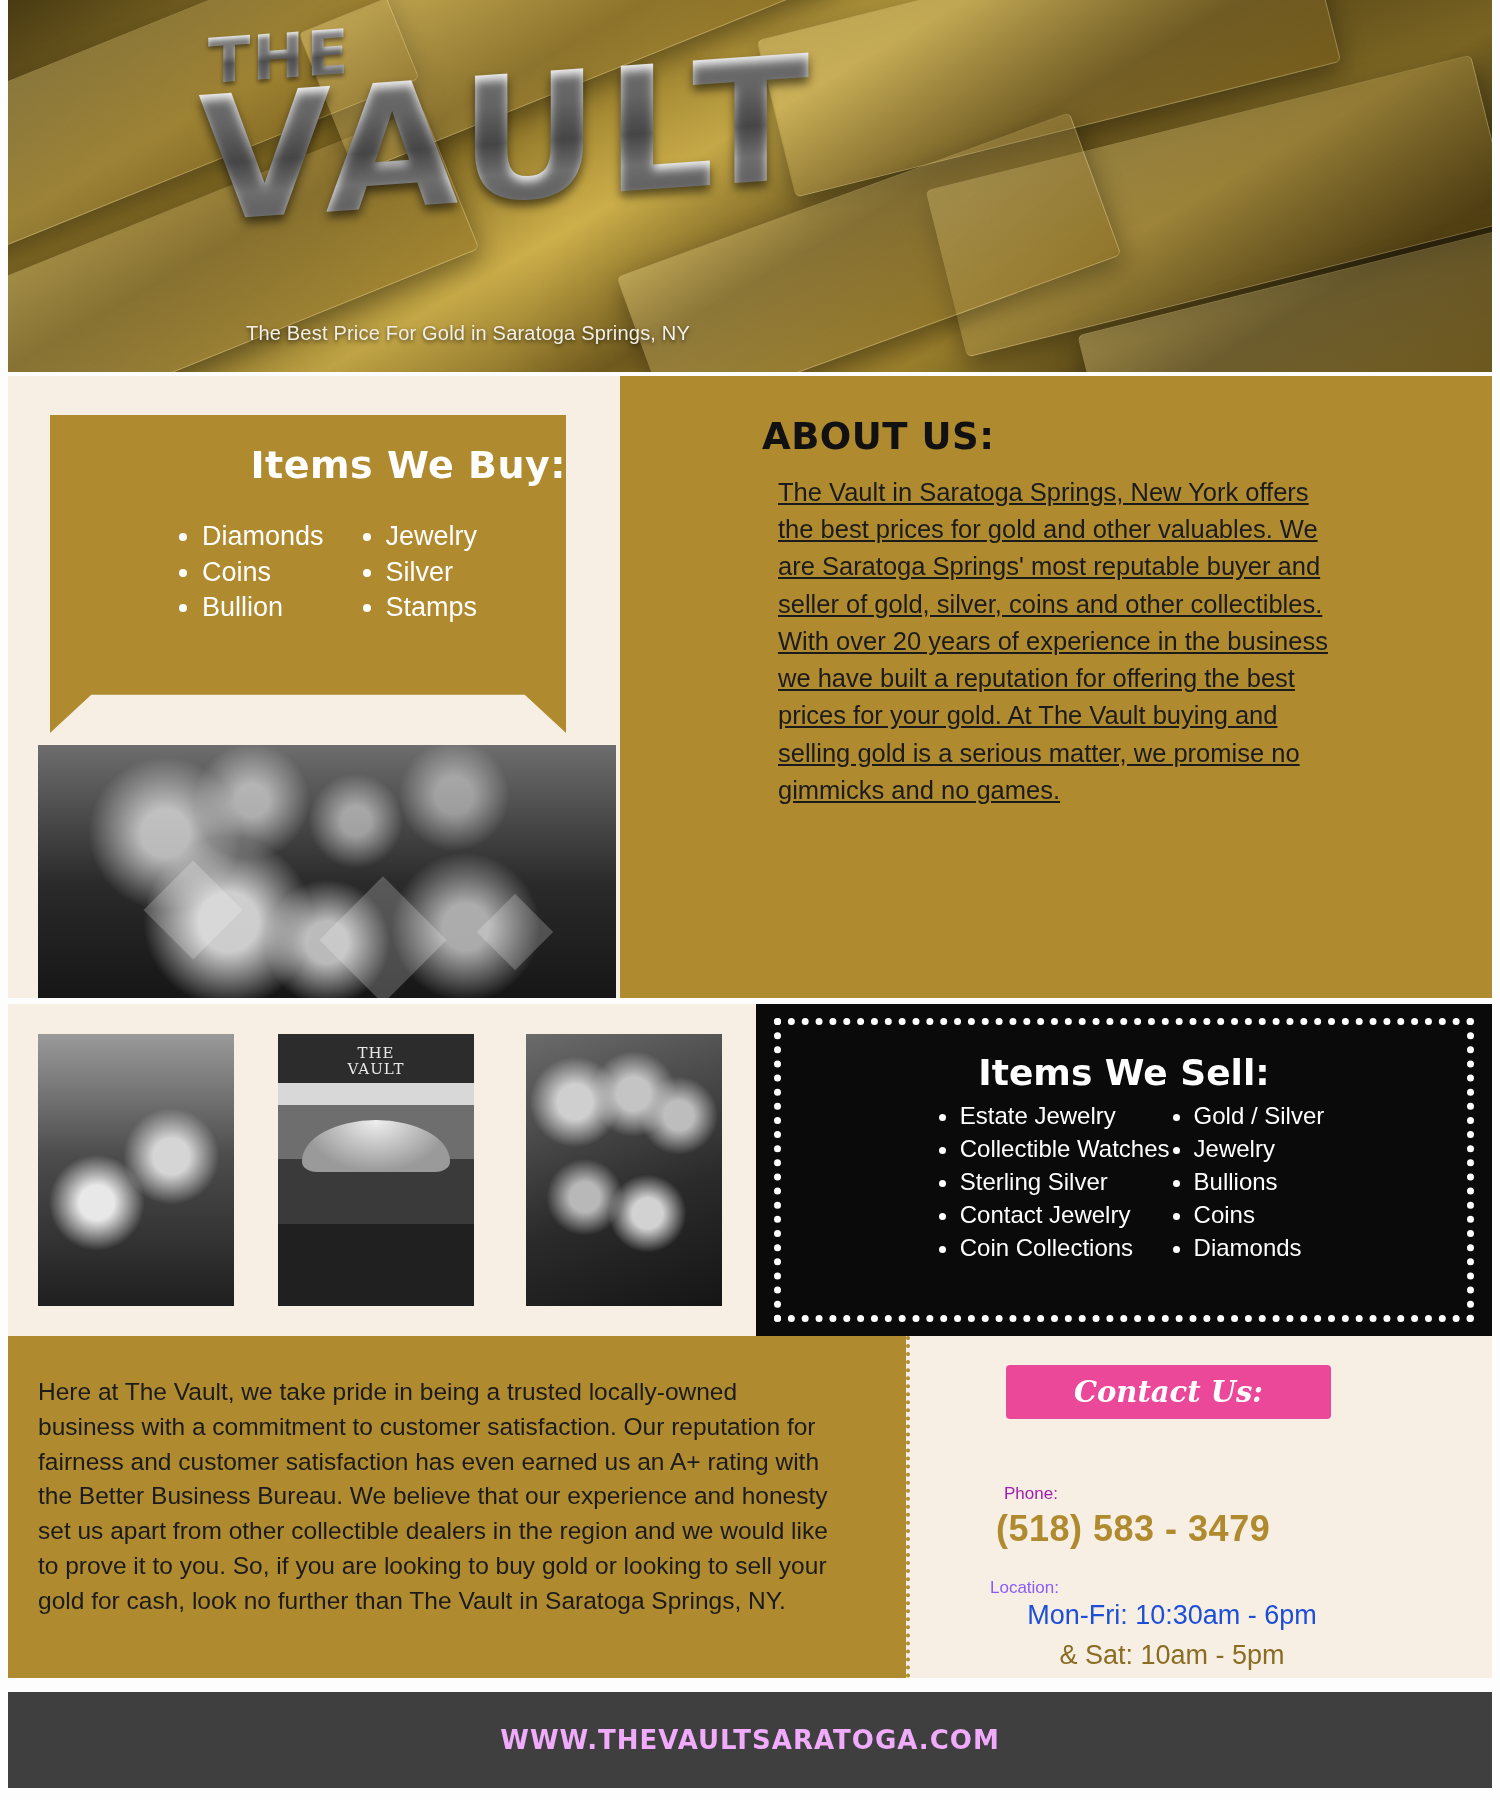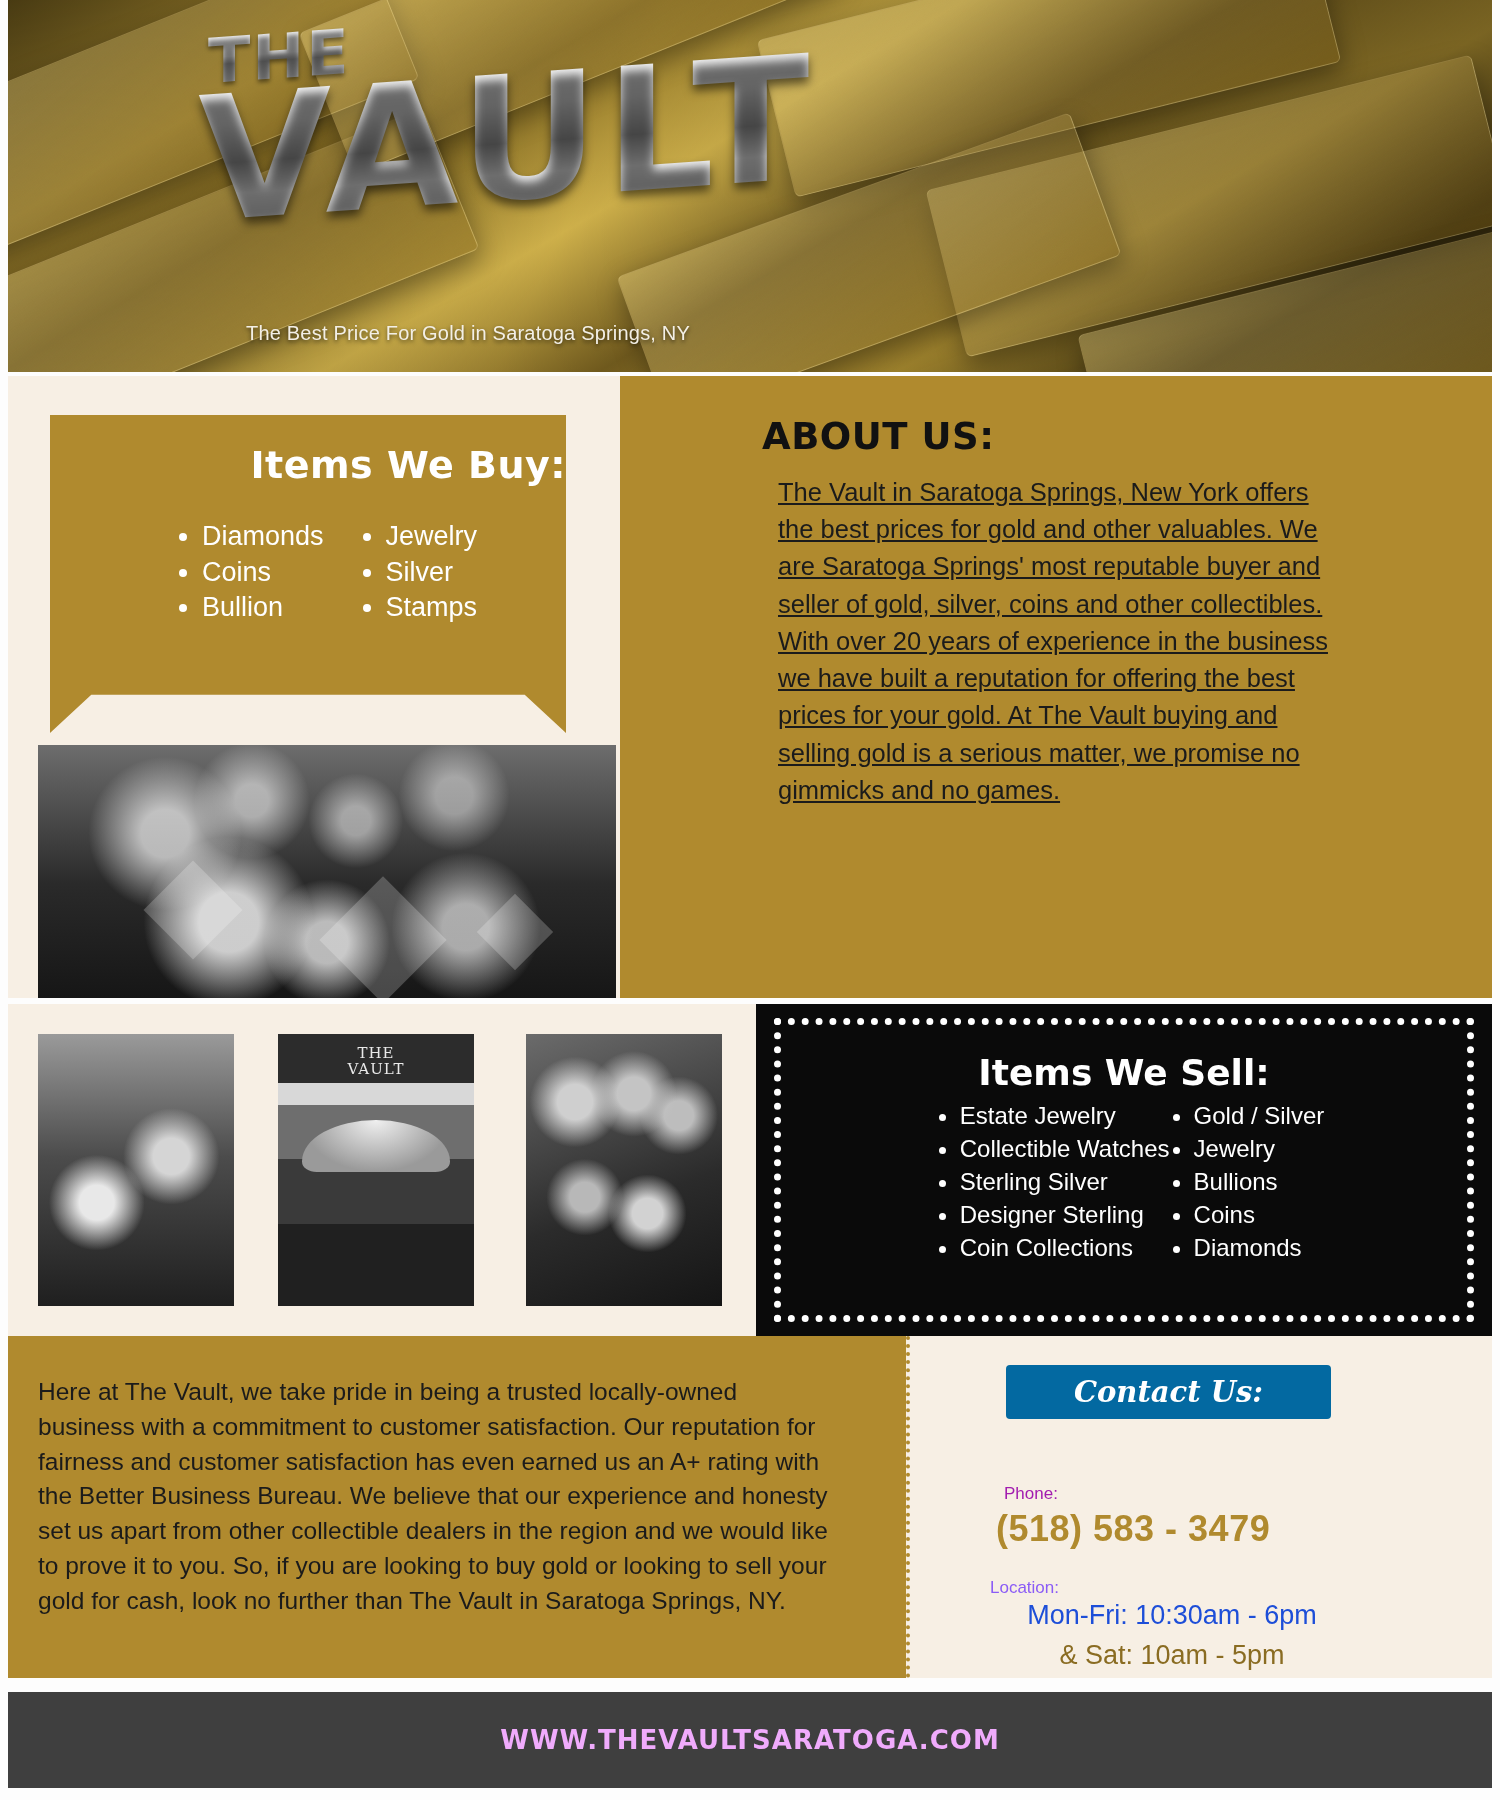--- a/index.html
+++ b/index.html
@@ -342,21 +342,21 @@
     background: #f7efe4;
     border-left: 4px dotted #b08a2e;
     box-sizing: border-box;
   }
   .contact-btn {
     position: absolute;
     left: 1006px;
     top: 1365px;
     width: 325px;
     height: 54px;
-    background: #0369a1;
+    background: #ec4899;
     border-radius: 4px;
     display: flex;
     align-items: center;
     justify-content: center;
   }
   .contact-btn span {
     font-family: "DejaVu Serif", serif;
     font-style: italic;
     font-weight: bold;
     font-size: 29px;
@@ -487,21 +487,21 @@
   <div class="photo photo-coins"></div>
 
   <div class="mid-black"></div>
   <div class="sell-box"></div>
   <div class="sell-title">Items We Sell:</div>
   <div class="sell-cols">
     <ul>
       <li>Estate Jewelry</li>
       <li>Collectible Watches</li>
       <li>Sterling Silver</li>
-      <li>Designer Sterling</li>
+      <li>Contact Jewelry</li>
       <li>Coin Collections</li>
     </ul>
     <ul>
       <li>Gold / Silver</li>
       <li>Jewelry</li>
       <li>Bullions</li>
       <li>Coins</li>
       <li>Diamonds</li>
     </ul>
   </div>

